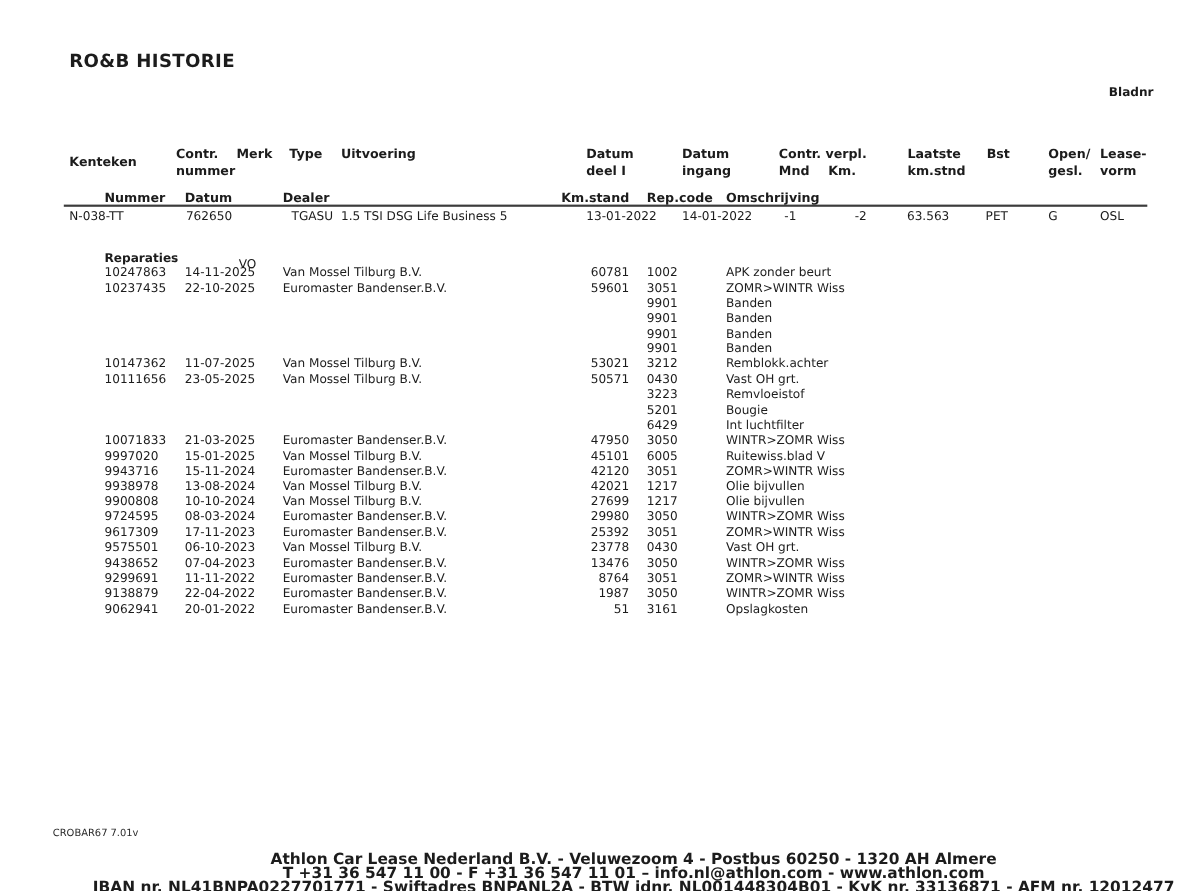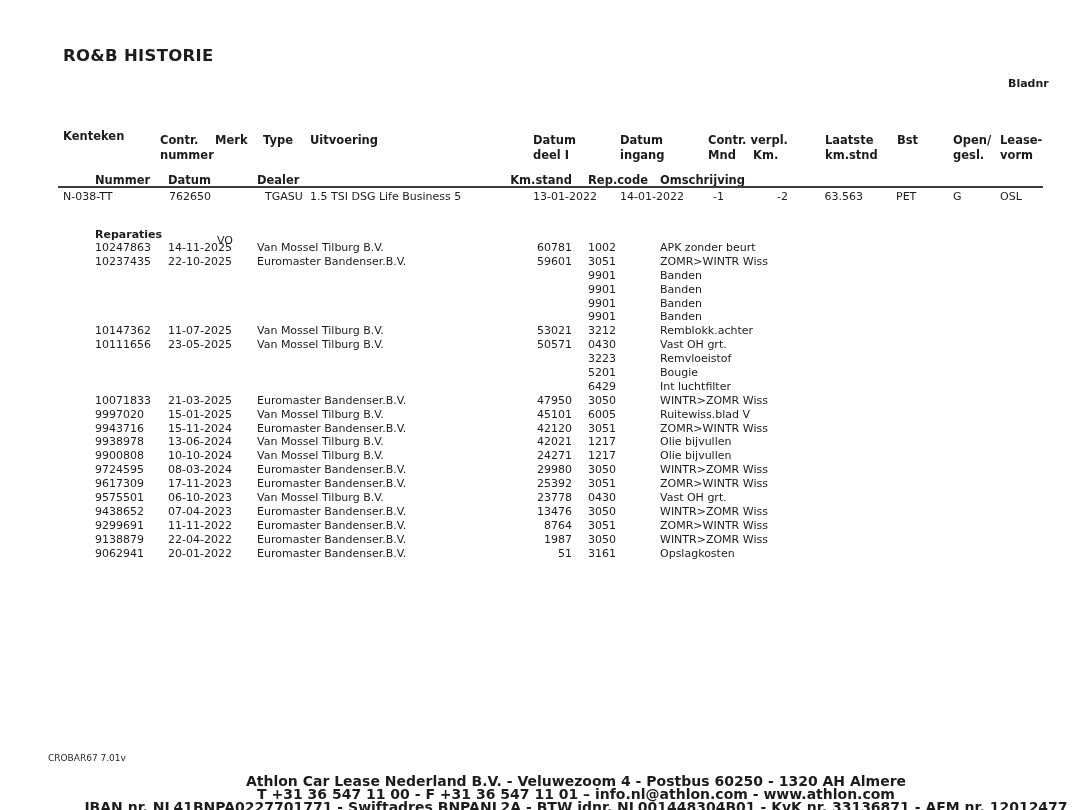--- a/index.html
+++ b/index.html
@@ -26,21 +26,21 @@
 </style>
 </head>
 <body>
 
 <div class="page">
 
   <div class="abs title" style="left:63px; top:46px;">RO&amp;B HISTORIE</div>
   <div class="abs bladnr" style="left:1008px; top:77px;">Bladnr</div>
 
   <div>
-    <div class="colhead" style="left:63px;  top:129px;">Kenteken</div>
+    <div class="colhead" style="left:63px;  top:140px;">Kenteken</div>
     <div class="colhead" style="left:160px; top:133px;">Contr.
 nummer</div>
     <div class="colhead" style="left:215px; top:133px;">Merk</div>
     <div class="colhead" style="left:263px; top:133px;">Type</div>
     <div class="colhead" style="left:310px; top:133px;">Uitvoering</div>
     <div class="colhead" style="left:533px; top:133px;">Datum
 deel I</div>
     <div class="colhead" style="left:620px; top:133px;">Datum
 ingang</div>
     <div class="colhead" style="left:708px; top:133px;">Contr. verpl.</div>
@@ -192,31 +192,31 @@
       <div class="rrow">
       <div class="cell" style="left:95px;">9943716</div>
       <div class="cell" style="left:168px;">15-11-2024</div>
       <div class="cell" style="left:257px;">Euromaster Bandenser.B.V.</div>
       <div class="cell km-right">42120</div>
       <div class="cell" style="left:588px;">3051</div>
       <div class="cell" style="left:660px;">ZOMR&gt;WINTR Wiss</div>
     </div>
       <div class="rrow">
       <div class="cell" style="left:95px;">9938978</div>
-      <div class="cell" style="left:168px;">13-06-2024</div>
+      <div class="cell" style="left:168px;">13-08-2024</div>
       <div class="cell" style="left:257px;">Van Mossel Tilburg B.V.</div>
       <div class="cell km-right">42021</div>
       <div class="cell" style="left:588px;">1217</div>
       <div class="cell" style="left:660px;">Olie bijvullen</div>
     </div>
       <div class="rrow">
       <div class="cell" style="left:95px;">9900808</div>
       <div class="cell" style="left:168px;">10-10-2024</div>
       <div class="cell" style="left:257px;">Van Mossel Tilburg B.V.</div>
-      <div class="cell km-right">24271</div>
+      <div class="cell km-right">27699</div>
       <div class="cell" style="left:588px;">1217</div>
       <div class="cell" style="left:660px;">Olie bijvullen</div>
     </div>
       <div class="rrow">
       <div class="cell" style="left:95px;">9724595</div>
       <div class="cell" style="left:168px;">08-03-2024</div>
       <div class="cell" style="left:257px;">Euromaster Bandenser.B.V.</div>
       <div class="cell km-right">29980</div>
       <div class="cell" style="left:588px;">3050</div>
       <div class="cell" style="left:660px;">WINTR&gt;ZOMR Wiss</div>

